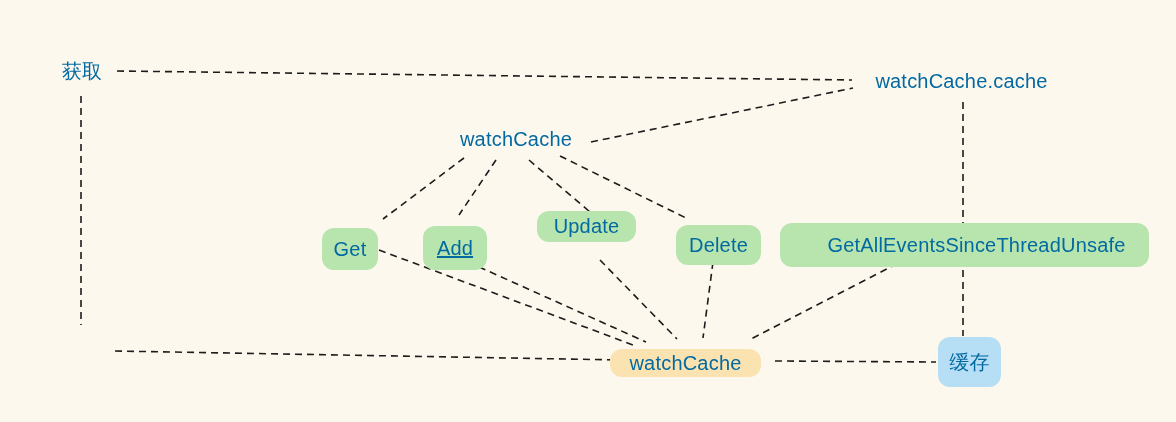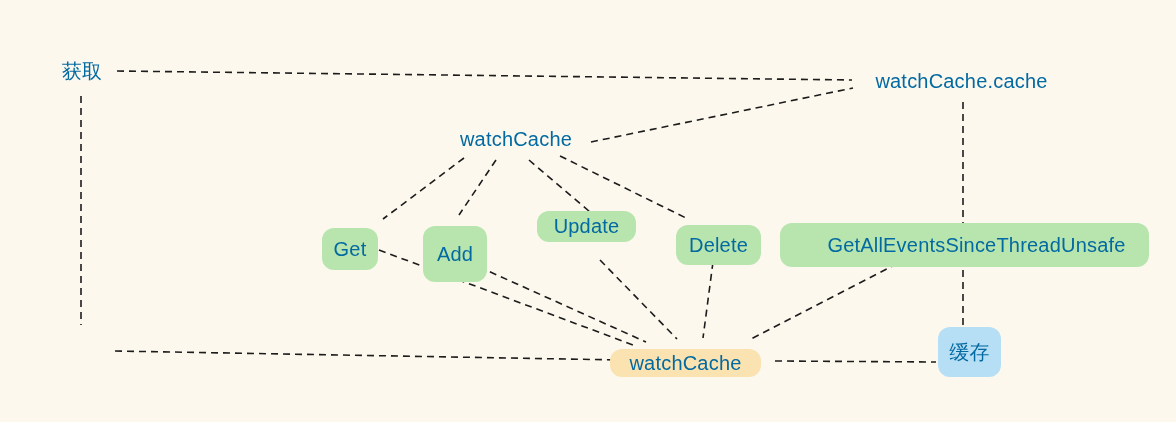--- a/index.html
+++ b/index.html
@@ -67,19 +67,19 @@
       <line x1="713" y1="262" x2="703" y2="338" stroke="#1c1c1c"></line>
       <line x1="908" y1="258" x2="749" y2="340" stroke="#1c1c1c"></line>
       <line x1="115" y1="351" x2="621" y2="360" stroke="#1c1c1c"></line>
       <line x1="775" y1="361" x2="936" y2="362" stroke="#1c1c1c"></line>
       <line x1="963" y1="102" x2="963" y2="336" stroke="#1c1c1c"></line>
     </svg>
 <div class="node text" style="left: 57px; top: 59px; width: 50px; height: 25px;">获取</div>
     <div class="node text" style="left: 858px; top: 69px; width: 207px; height: 25px;">watchCache.cache</div>
     <div class="node text" style="left: 447px; top: 127px; width: 138px; height: 25px;">watchCache</div>
     <div class="node pill" style="left: 322px; top: 219px; width: 56px; height: 42px; background: rgb(184, 229, 174);">Get</div>
-    <div class="node pill" style="left: 423px; top: 217px; width: 64px; height: 56px; background: rgb(184, 229, 174);">Add</div>
+    <div class="node pill" style="left: 423px; top: 217px; width: 64px; height: 44px; background: rgb(184, 229, 174); text-decoration: underline;">Add</div>
     <div class="node pill" style="left: 537px; top: 202px; width: 99px; height: 31px; background: rgb(184, 229, 174);">Update</div>
     <div class="node pill" style="left: 676px; top: 216px; width: 85px; height: 40px; background: rgb(184, 229, 174);">Delete</div>
     <div class="node pill" style="left: 780px; top: 214px; width: 369px; height: 44px; background: rgb(184, 229, 174); padding-left: 24px;">GetAllEventsSinceThreadUnsafe</div>
     <div class="node pill" style="left: 610px; top: 340px; width: 151px; height: 28px; background: rgb(251, 227, 177);">watchCache</div>
-    <div class="node pill" style="left: 938px; top: 318px; width: 63px; height: 50px; background: rgb(182, 223, 245);">缓存</div>
+    <div class="node pill" style="left: 938px; top: 328px; width: 63px; height: 50px; background: rgb(182, 223, 245);">缓存</div>
   </div>
 
 </body></html>

